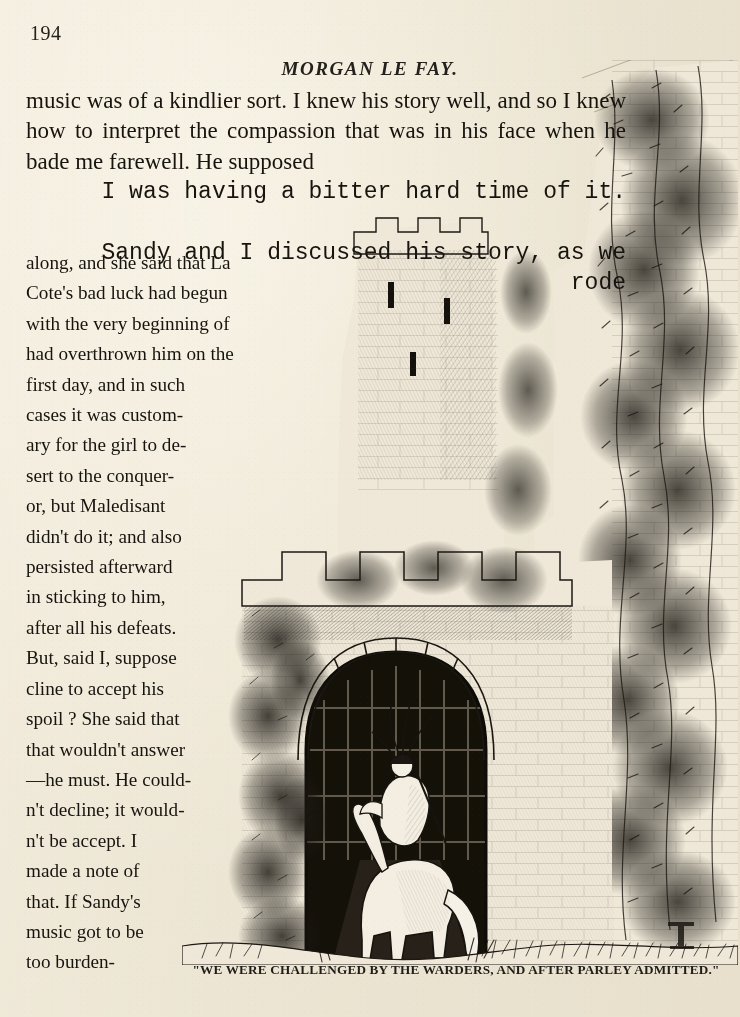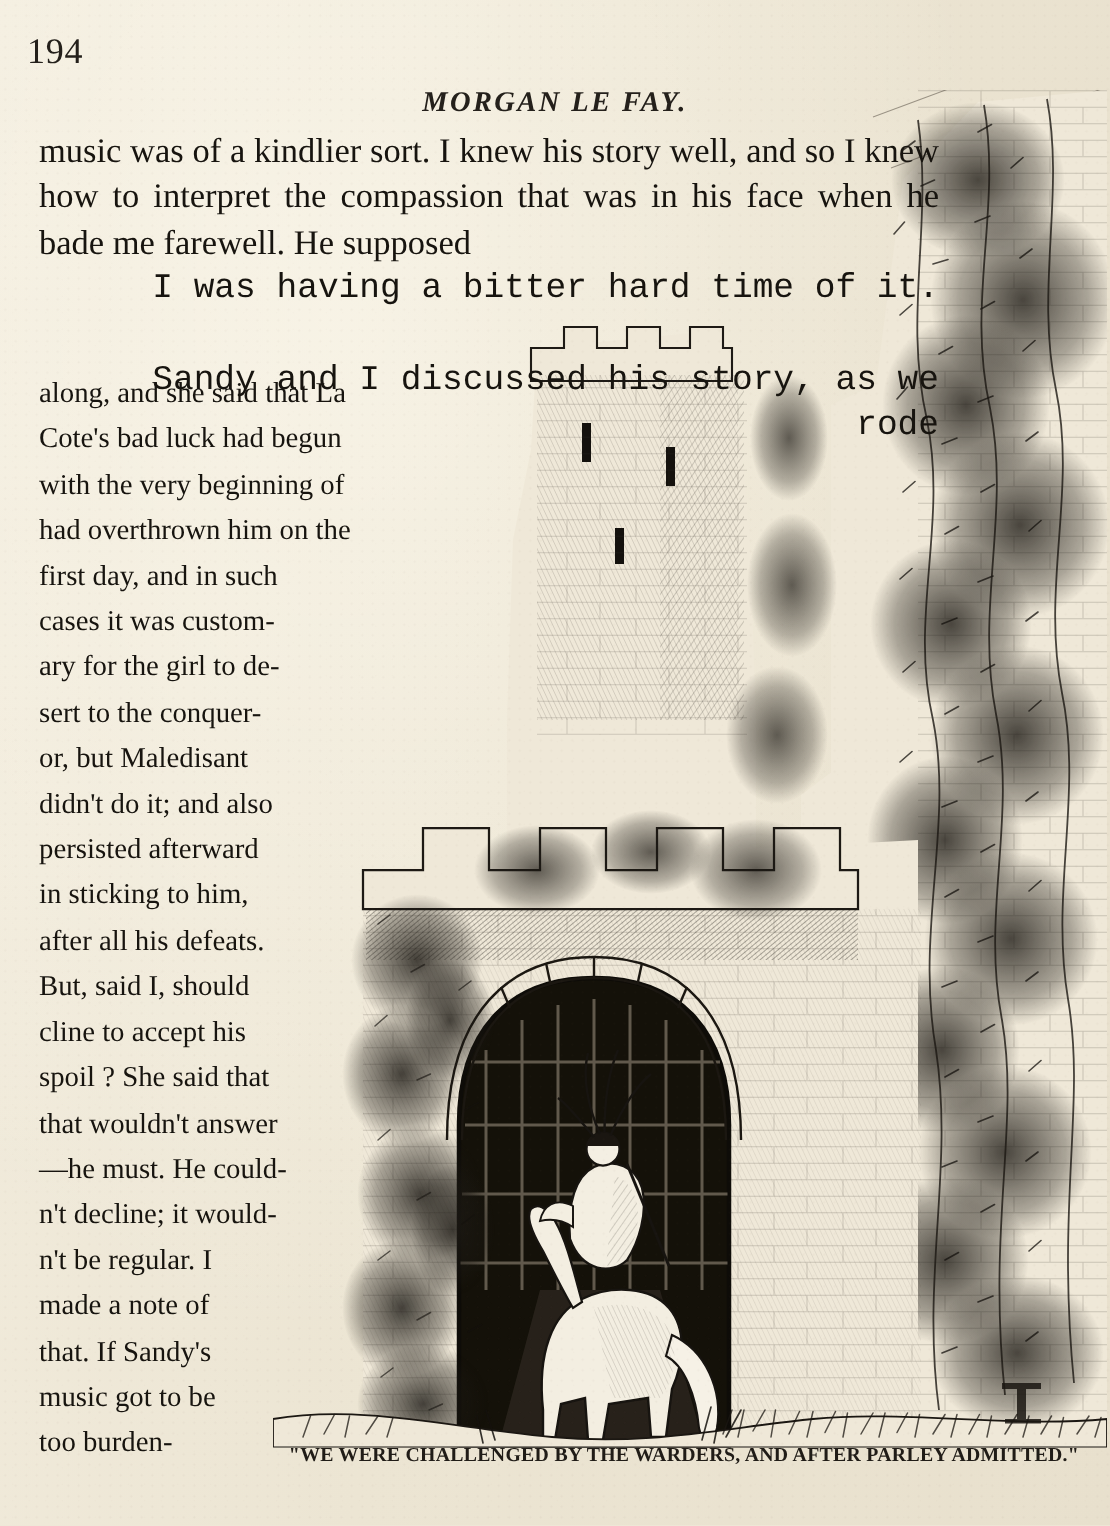--- a/index.html
+++ b/index.html
@@ -28,23 +28,23 @@
   
   .running-head {
     position: absolute;
     top: 22px;
     left: 0;
     width: 740px;
     height: 24px;
   }
   .folio {
     position: absolute;
-    left: 18px;
+    left: 30px;
     top: 0;
-    font-size: 24px;
+    font-size: 20px;
     letter-spacing: 0.5px;
     color: #24201b;
   }
   .head-title {
     position: absolute;
     left: 0;
     top: 0;
     width: 740px;
     text-align: center;
     font-style: italic;
@@ -406,27 +406,27 @@
       <span class="lastline">had overthrown him on the</span>
       <span class="lastline">first day, and in such</span>
       <span class="lastline">cases it was custom-</span>
       <span class="lastline">ary for the girl to de-</span>
       <span class="lastline">sert to the conquer-</span>
       <span class="lastline">or, but Maledisant</span>
       <span class="lastline">didn't do it; and also</span>
       <span class="lastline">persisted afterward</span>
       <span class="lastline">in sticking to him,</span>
       <span class="lastline">after all his defeats.</span>
-      <span class="lastline">But, said I, should</span>
+      <span class="lastline">But, said I, suppose</span>
       <span class="lastline">cline to accept his</span>
       <span class="lastline">spoil ? She said that</span>
       <span class="lastline">that wouldn't answer</span>
       <span class="lastline">—he must. He could-</span>
       <span class="lastline">n't decline; it would-</span>
-      <span class="lastline">n't be regular.  I</span>
+      <span class="lastline">n't be accept.  I</span>
       <span class="lastline">made a note of</span>
       <span class="lastline">that. If Sandy's</span>
       <span class="lastline">music got to be</span>
       <span class="lastline">too burden-</span>
     </p>
   </div>
 
   <div class="speckle"></div>
 </div>
 

